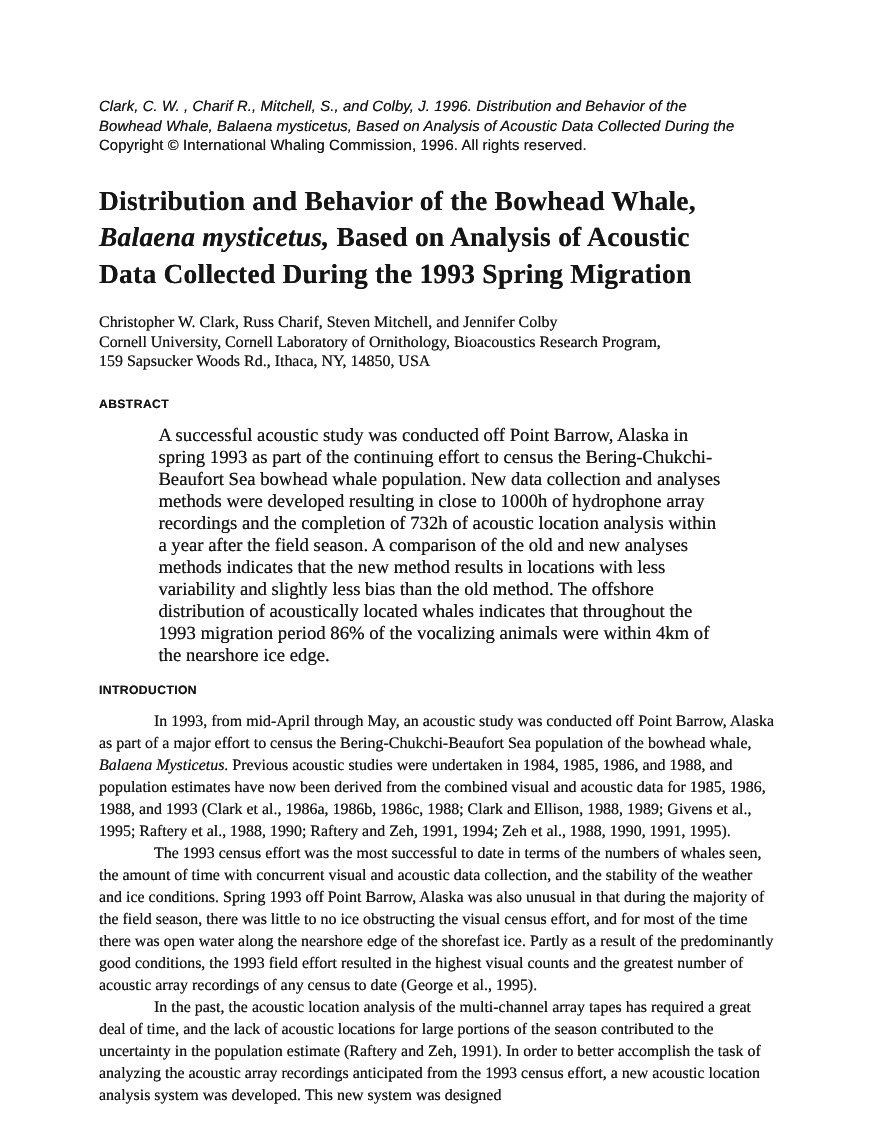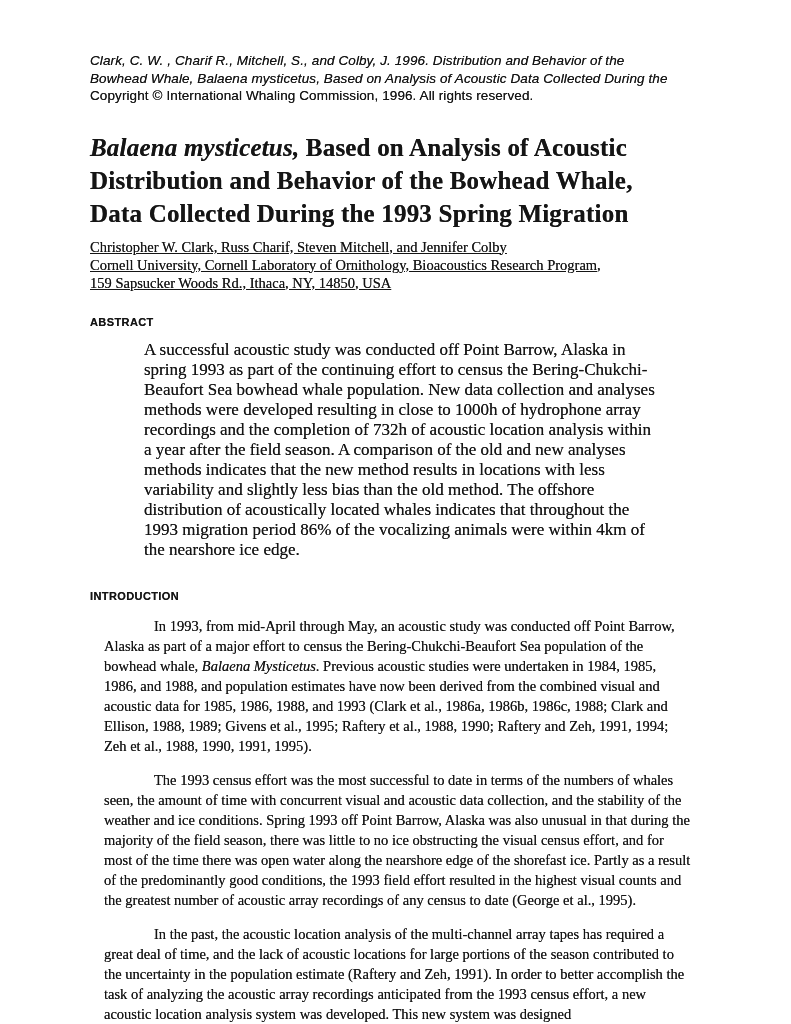--- a/index.html
+++ b/index.html
@@ -7,21 +7,21 @@
     padding: 0;
     background: #ffffff;
   }
   .page {
     position: relative;
     width: 791px;
     height: 1024px;
     background: #ffffff;
     color: #151515;
     box-sizing: border-box;
-    padding: 52px 86px 0 90px;
+    padding: 88px 86px 0 90px;
     overflow: hidden;
     text-shadow: 0 0 0.45px rgba(0,0,0,0.75); 
   }
   
   .citation {
     font-family: "Liberation Sans", sans-serif;
     font-size: 13.5px;
     line-height: 17.5px;
     letter-spacing: 0.1px;
   }
@@ -35,69 +35,68 @@
     line-height: 33px;
     margin-top: 26px;
     letter-spacing: 0.2px;
   }
   .title .sp-it { font-style: italic; }
   
   .authors {
     font-family: "Liberation Serif", serif;
     font-size: 14.5px;
     line-height: 18px;
-    margin-top: 8px;
-    text-decoration: underline;
+    margin-top: 18px;
   }
   
   .sec-heading {
     font-family: "Liberation Sans", sans-serif;
     font-weight: bold;
     font-size: 11px;
     letter-spacing: 0.4px;
   }
   .abstract-heading { margin-top: 24px; }
-  .intro-heading { margin-top: 30px; }
+  .intro-heading { margin-top: 16px; }
   
   .abstract-body {
     font-family: "Liberation Serif", serif;
     font-size: 17px;
     line-height: 20px;
     margin-top: 12px;
     margin-left: 54px;
     width: 518px;
   }
   
   .intro-body {
     font-family: "Liberation Serif", serif;
     font-size: 14.5px;
     line-height: 20px;
     margin-top: 12px;
     width: 615px;
   }
   .intro-body p {
-    margin: 14px;
+    margin: 0;
     text-indent: 50px;
   }
   .intro-body .sp-it { font-style: italic; }
 </style>
 </head>
 <body>
 
 <div class="page">
 
   <div class="citation">
     <div class="it">Clark, C. W. , Charif R., Mitchell, S., and Colby, J. 1996. Distribution and Behavior of the</div>
     <div class="it">Bowhead Whale, Balaena mysticetus, Based on Analysis of Acoustic Data Collected During the</div>
     <div class="rm">Copyright © International Whaling Commission, 1996. All rights reserved.</div>
   </div>
 
   <div class="title">
+    <div>Distribution and Behavior of the Bowhead Whale,</div>
     <div><span class="sp-it">Balaena mysticetus,</span><span> Based on Analysis of Acoustic</span></div>
-    <div>Distribution and Behavior of the Bowhead Whale,</div>
     <div>Data Collected During the 1993 Spring Migration</div>
   </div>
 
   <div class="authors">
     <div>Christopher W. Clark, Russ Charif, Steven Mitchell, and Jennifer Colby</div>
     <div>Cornell University, Cornell Laboratory of Ornithology, Bioacoustics Research Program,</div>
     <div>159 Sapsucker Woods Rd., Ithaca, NY, 14850, USA</div>
   </div>
 
   <div class="sec-heading abstract-heading">ABSTRACT</div>

